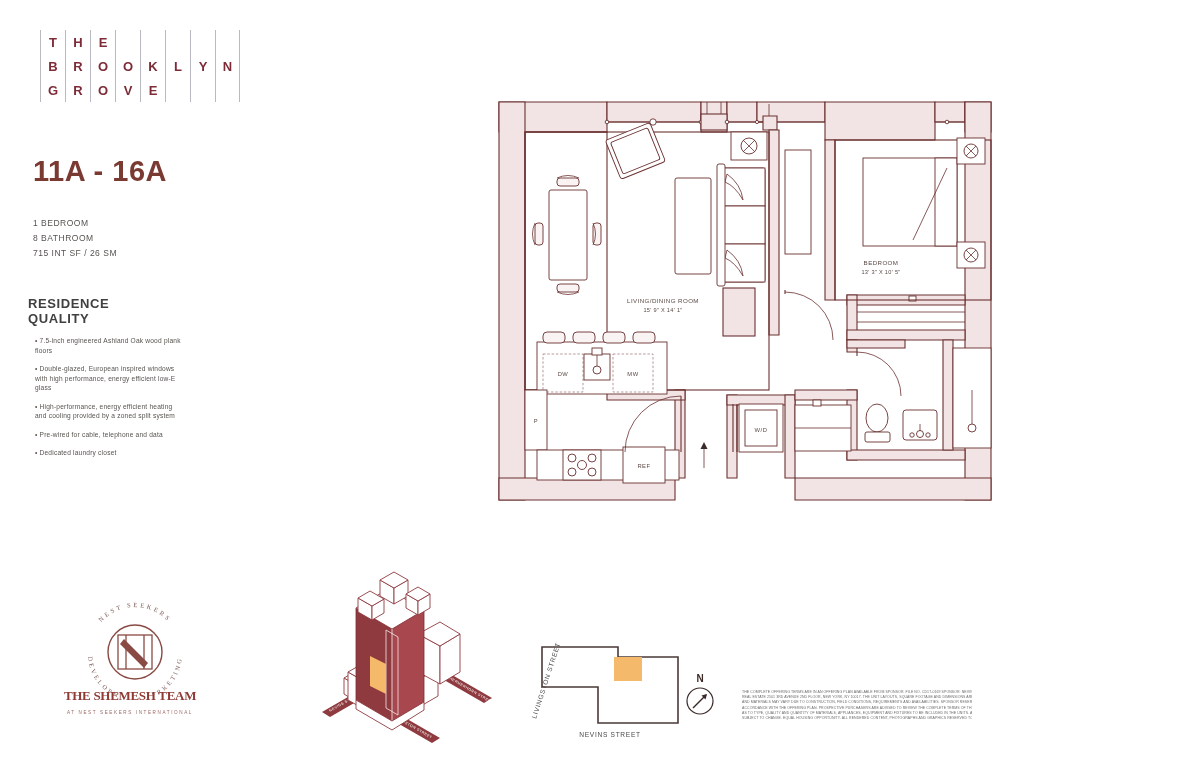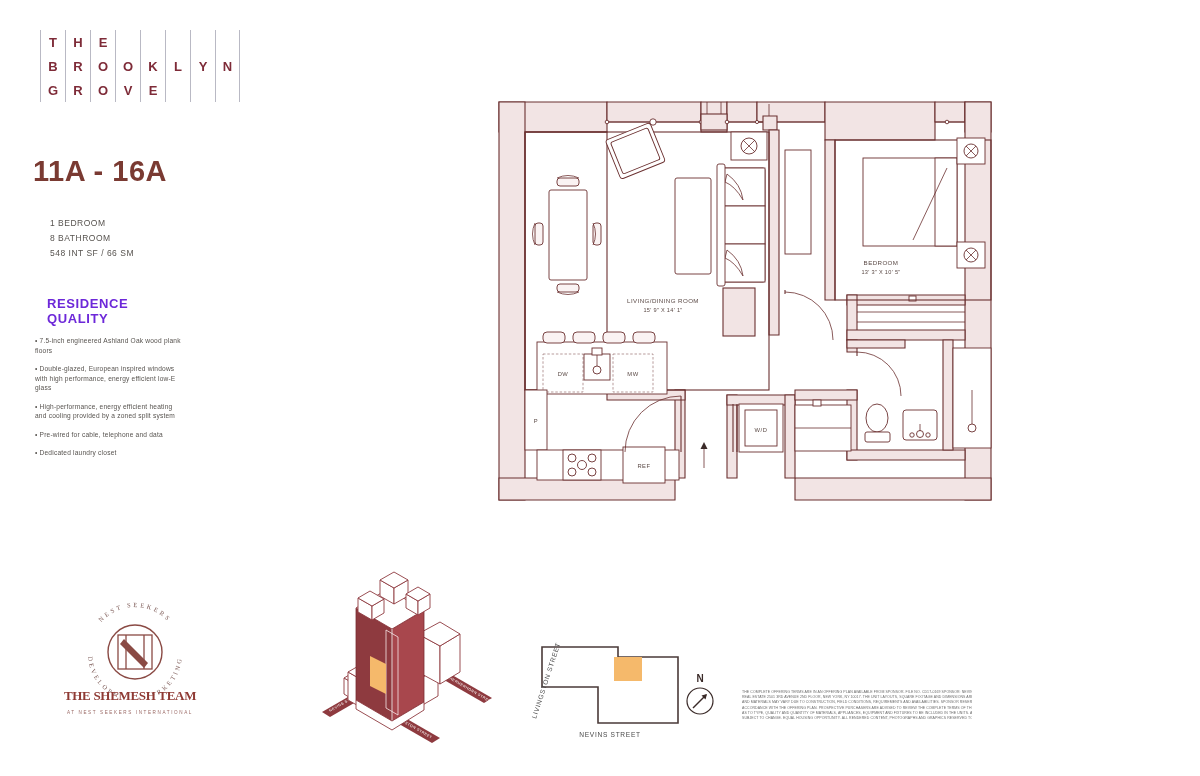--- a/index.html
+++ b/index.html
@@ -34,26 +34,26 @@
   
   #unit-title {
     position:absolute; left:33px; top:155px;
     font-size:29px; font-weight:bold; color:#7a3a32;
     letter-spacing:0.5px;
   }
   #spec-list {
     position:absolute; left:33px; top:216px;
     font-size:8.5px; letter-spacing:0.5px; line-height:15px; color:#57534f;
   }
-  #spec-list div { white-space:nowrap;margin-left:17px; }
+  #spec-list div { white-space:nowrap; }
 
   
   #features-head {
-    position:absolute; left:47px; top:296px;
-    font-size:13px; font-weight:bold; color:#6d28d9;
+    position:absolute; left:28px; top:296px;
+    font-size:13px; font-weight:bold; color:#404040;
     line-height:15px; letter-spacing:0.6px;
   }
   #features-list {
     position:absolute; left:35px; top:336px; width:150px;
     font-size:6.6px; line-height:9.5px; color:#57534f; letter-spacing:0.2px;
   }
   #features-list li {
     list-style:none; margin:0 0 9px 0; padding:0;
   }
   #features-list ul { margin:0; padding:0; }
@@ -131,21 +131,21 @@
         <span class="logo-cell empty last">.</span>
       </div>
     </div>
   </div>
 
   <div id="unit-title">11A - 16A</div>
 
   <div id="spec-list">
     <div>1 BEDROOM</div>
     <div>8 BATHROOM</div>
-    <div>548 INT SF / 66 SM</div>
+    <div>715 INT SF / 26 SM</div>
   </div>
 
   <div id="features-head">
     <div>RESIDENCE</div>
     <div>QUALITY</div>
   </div>
   <div id="features-list">
     <ul>
       <li>• 7.5-inch engineered Ashland Oak wood plank floors</li>
       <li>• Double-glazed, European inspired windows with high performance, energy efficient low-E glass</li>

